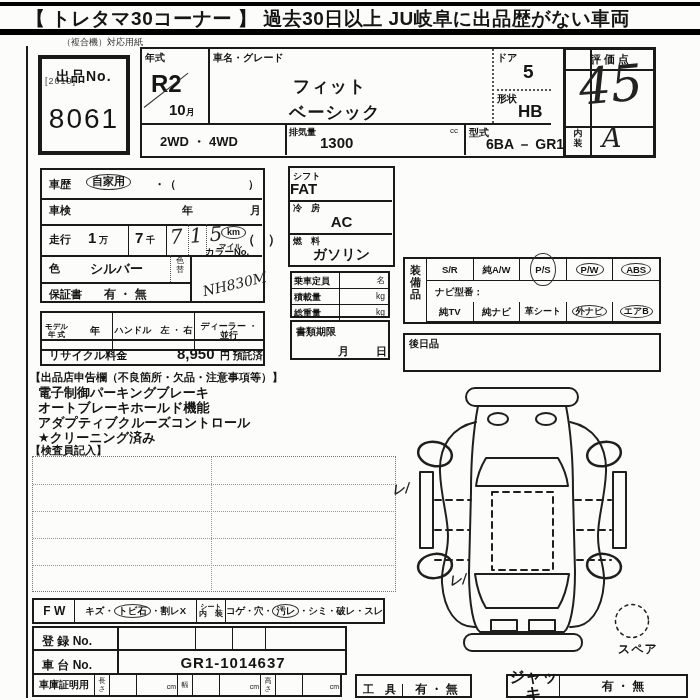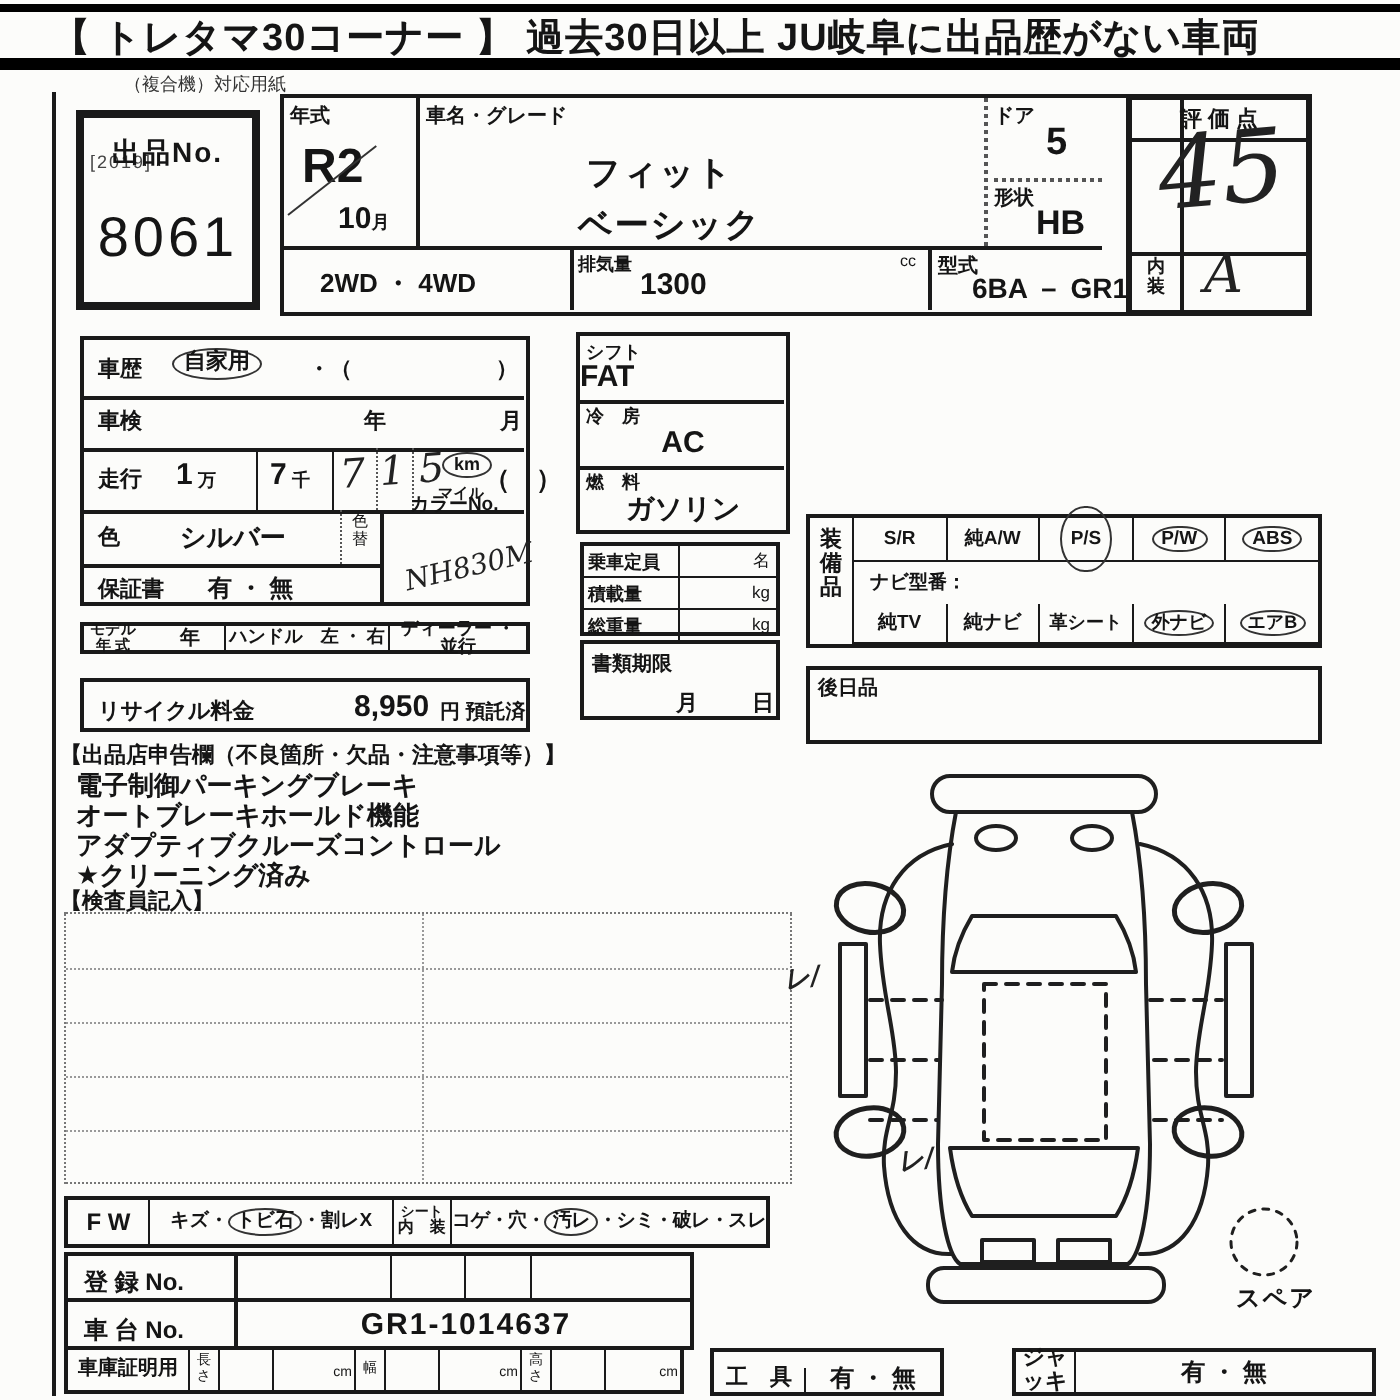--- a/index.html
+++ b/index.html
@@ -196,21 +196,21 @@
             <span class="circ" style="padding:0 3px">エアB</span>
           </span>
       </div>
     </div>
   </div>
 
   <div class="box" style="left:403px;top:333px;width:258px;height:39px">
     <div class="abs b" style="left:4px;top:2px;font-size:10px">後日品</div>
   </div>
 
-  <div class="box" style="left:40px;top:311px;width:225px;height:16px;display:flex">
+  <div class="box" style="left:40px;top:311px;width:225px;height:40px;display:flex">
     <div style="width:70px;display:flex;align-items:center">
       <span class="stk b" style="font-size:7.5px;padding-left:3px">
         <span>モデル</span>
         <span>年 式</span>
       </span>
       <span class="b" style="font-size:10px;margin-left:22px">年</span>
     </div>
     <div class="stk b" style="width:82px;border-left:1px solid #1a1a1a;font-size:9px">
       <span>ハンドル　左 ・ 右</span>
     </div>
@@ -312,17 +312,17 @@
     <span style="width:27px;border-right:1px solid #1a1a1a"></span>
     <span style="flex:1;text-align:right"><span style="font-size:7px;padding-right:1px">cm</span></span>
   </div>
 
 
   <div class="box" style="left:355px;top:674px;width:117px;height:24px;display:flex;align-items:flex-end">
     <span class="stk b" style="width:46px;border-right:1.5px solid #1a1a1a;font-size:11px">工　具</span>
     <span class="stk b" style="flex:1;font-size:12px">有 ・ 無</span>
   </div>
   <div class="box" style="left:506px;top:674px;width:182px;height:24px;display:flex;align-items:stretch">
-    <span class="stk b" style="width:30px;border-right:1.5px solid #1a1a1a;font-size:11px">ジャッキ</span>
+    <span class="stk b" style="width:52px;border-right:1.5px solid #1a1a1a;font-size:16px">ジャッキ</span>
     <span class="stk b" style="flex:1;font-size:12px">有 ・ 無</span>
   </div>
 
 </div>
 
 </body></html>

